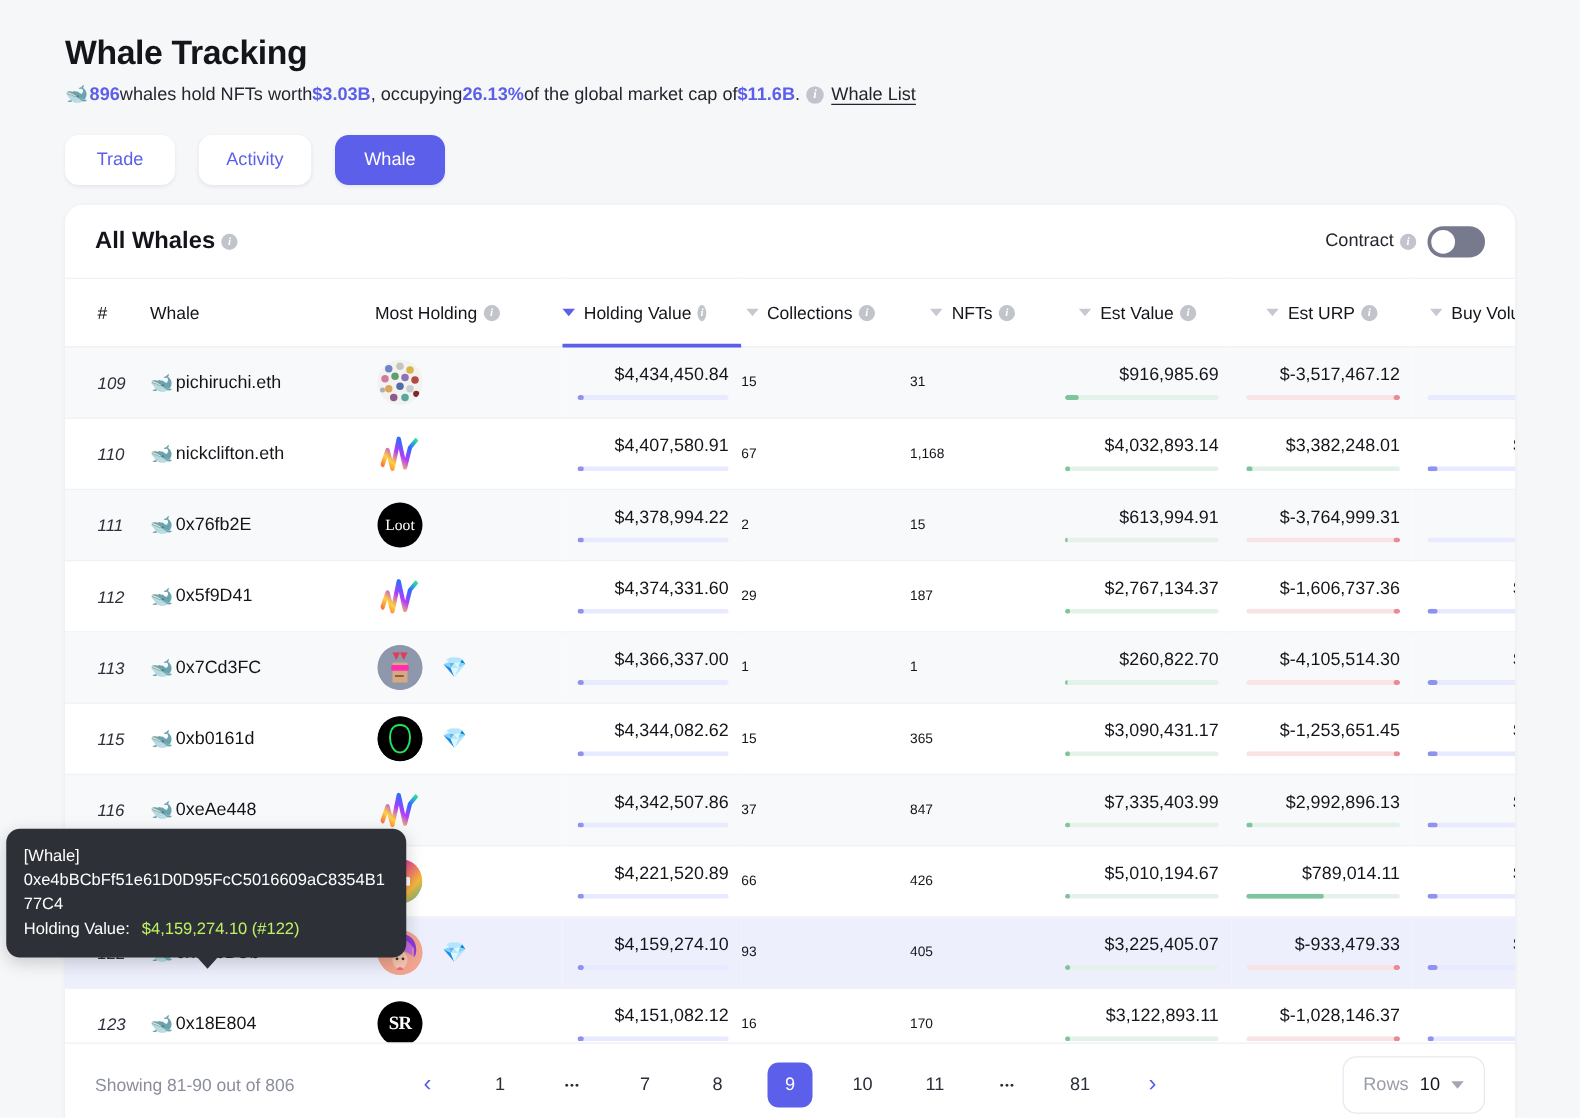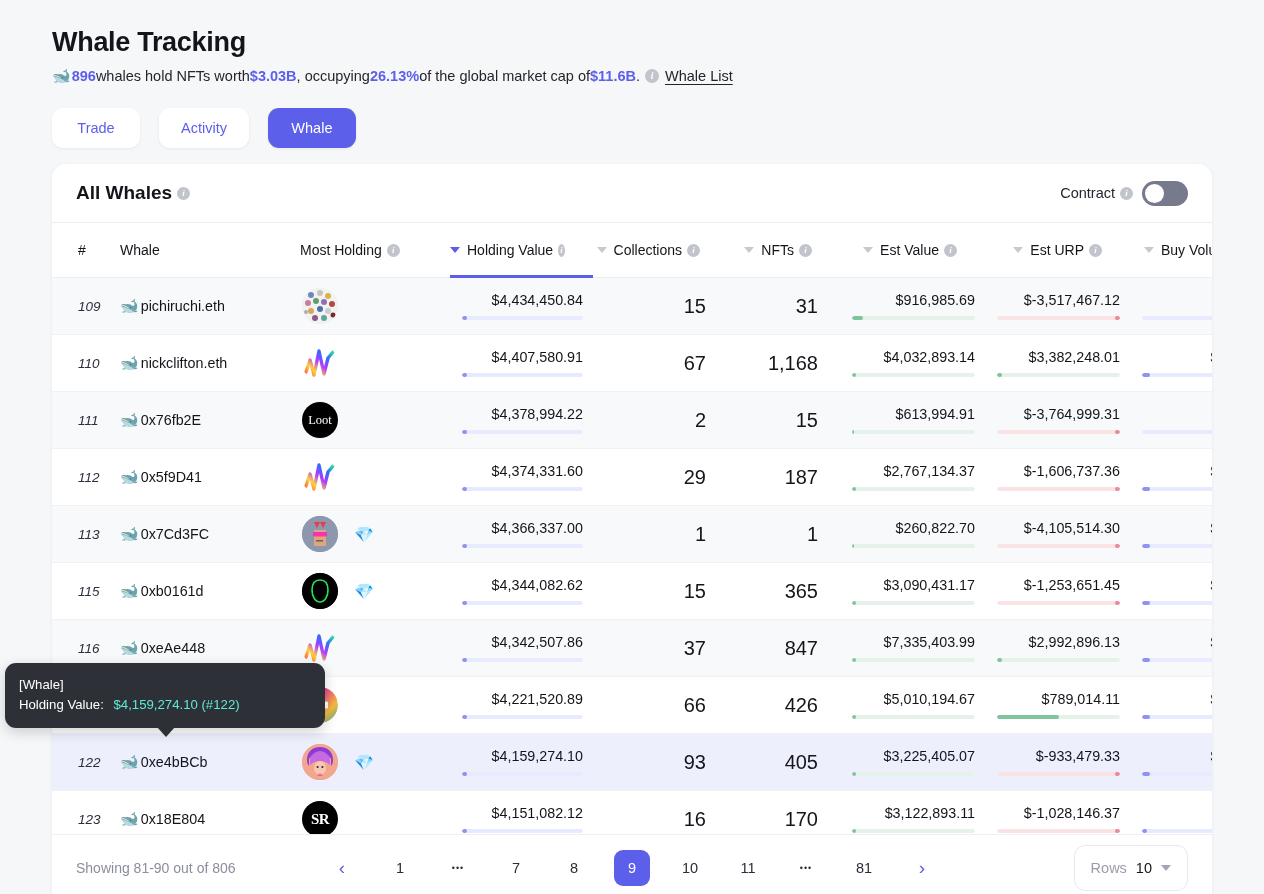--- a/index.html
+++ b/index.html
@@ -134,21 +134,21 @@
   }
   .bar .track { position: absolute; inset: 0; border-radius: 2px; }
   .bar .fill { position: absolute; left: 0; top: 0; bottom: 0; border-radius: 2px; }
   .bar.purple .track { background: #e8eaff; }
   .bar.purple .fill { background: #8f93f0; }
   .bar.green .track { background: #e4f2ea; }
   .bar.green .fill { background: #7fc49c; }
   .bar.red .track { background: #fae3e5; }
   .bar.red .fill { background: #e98a94; }
   .bar.flip .fill { left: auto; right: 0; }
-  .plaincell { text-align: right; padding-right: 22px; font-size: 20px; }
+  .plaincell { text-align: left; padding-right: 22px; font-size: 11px; }
 
   
   .hscroll {
     position: absolute; left: 0; right: 0; bottom: 0; height: 7px;
     background: #f1f2f6;
   }
   .hscroll .thumb {
     position: absolute; left: 268px; width: 560px; top: 0; bottom: 0;
     background: #b9bbc4; border-radius: 4px;
   }
@@ -189,21 +189,21 @@
   
   .tooltip {
     position: absolute; left: 5px; top: 651px; width: 320px;
     background: #2e3038; border-radius: 11px; padding: 12px 14px 14px 14px;
     color: #fff; z-index: 50;
     box-shadow: 0 4px 14px rgba(0,0,0,0.18);
   }
   .tooltip .l1 { font-size: 13.2px; line-height: 19px; }
   .tooltip .l2 { font-size: 13.2px; line-height: 19px; word-break: break-all; }
   .tooltip .l3 { font-size: 13.2px; line-height: 19px; margin-top: 1px; }
-  .tooltip .amt { color: #5eead4; margin-left: 6px; }
+  .tooltip .amt { color: #bef264; margin-left: 6px; }
   .tooltip .tail {
     position: absolute; left: 152px; bottom: -9px;
     width: 0; height: 0; border-left: 9px solid transparent;
     border-right: 9px solid transparent; border-top: 10px solid #2e3038;
   }
 </style>
 </head>
 <body>
 
 <div class="page">
@@ -983,19 +983,20 @@
       <div class="rows-sel">
         <span class="lbl">Rows</span>
         <span class="val">10</span>
         <span class="cd"></span>
       </div>
     </div>
   </div>
 
   <div class="tooltip">
     <div class="l1">[Whale]</div>
+    <div class="l2">0xe4bBCbFf51e61D0D95FcC5016609aC8354B177C4</div>
     <div class="l3">
       <span>Holding Value:</span>
       <span class="amt">$4,159,274.10 (#122)</span>
     </div>
     <div class="tail"></div>
   </div>
 </div>
 
 </body></html>

